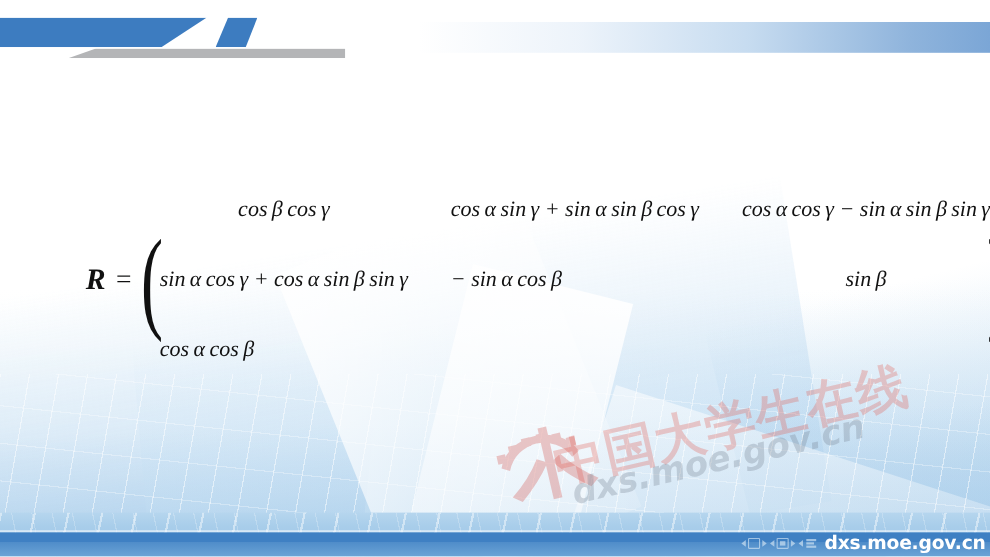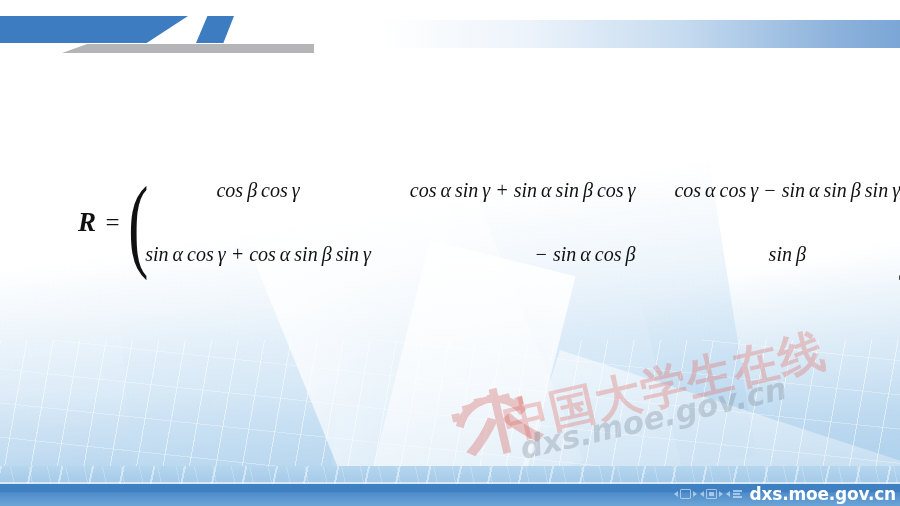--- a/index.html
+++ b/index.html
@@ -160,21 +160,21 @@
     display: grid;
     grid-template-columns: auto auto auto;
     column-gap: 26px;
     row-gap: 2px;
     font-size: 20px;
     font-style: italic;
     white-space: nowrap;
     gap: 39px;
   }
   .mcell {
-    text-align: right;
+    text-align: left;
     padding: 1px 0;
     font-family: "Liberation Serif", "DejaVu Serif", serif;
   }
   .mcell.col0 { text-align: center; }
 
   
   .watermark {
     position: absolute;
     left: 455px; top: 322px;
     width: 430px; height: 150px;
@@ -325,20 +325,21 @@
     <span class="eq-lhs">R</span>
     <span class="eq-eq">=</span>
     <span class="paren paren-l">(</span>
     <div class="matrix-grid">
       <div class="mcell col0">cos β cos γ</div>
       <div class="mcell">cos α sin γ + sin α sin β cos γ</div>
       <div class="mcell">cos α cos γ − sin α sin β sin γ</div>
       <div class="mcell">sin α cos γ + cos α sin β sin γ</div>
       <div class="mcell">− sin α cos β</div>
       <div class="mcell col0">sin β</div>
+      <div class="mcell">cos α cos β</div>
     </div>
     <span class="paren paren-r">)</span>
   </div>
 
   <div class="watermark">
     <svg class="wm-logo" viewBox="0 0 110 100">
       <g fill="#d2504a" opacity="0.85">
         <path d="M10 58 q4 -10 14 -16 q10 -6 22 -6 q12 0 22 6 q10 6 14 16 l-7 4 q-4 -9 -12 -14 q-9 -5 -17 -5 q-8 0 -17 5 q-8 5 -12 14 z"></path>
         <path d="M8 46 h8 v8 h-8 z M20 40 h8 v8 h-8 z M33 36 h8 v8 h-8 z M47 35 h8 v8 h-8 z M61 38 h8 v8 h-8 z M73 44 h8 v8 h-8 z"></path>
         <path d="M50 30 h8 v66 h-8 z"></path>

